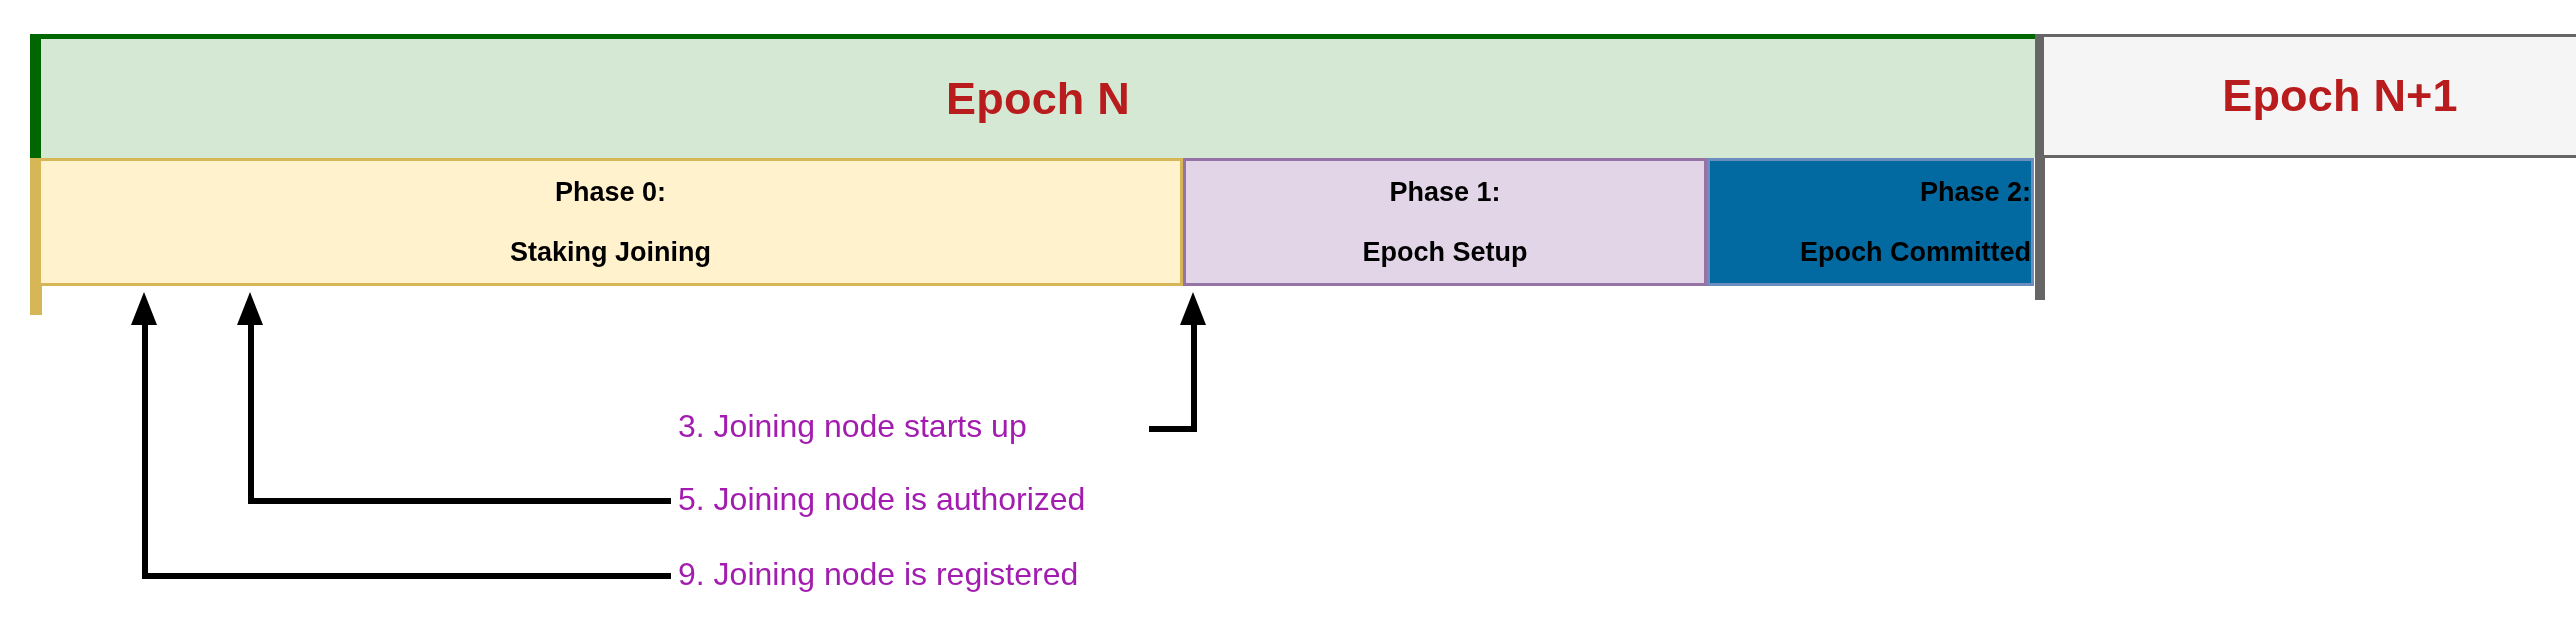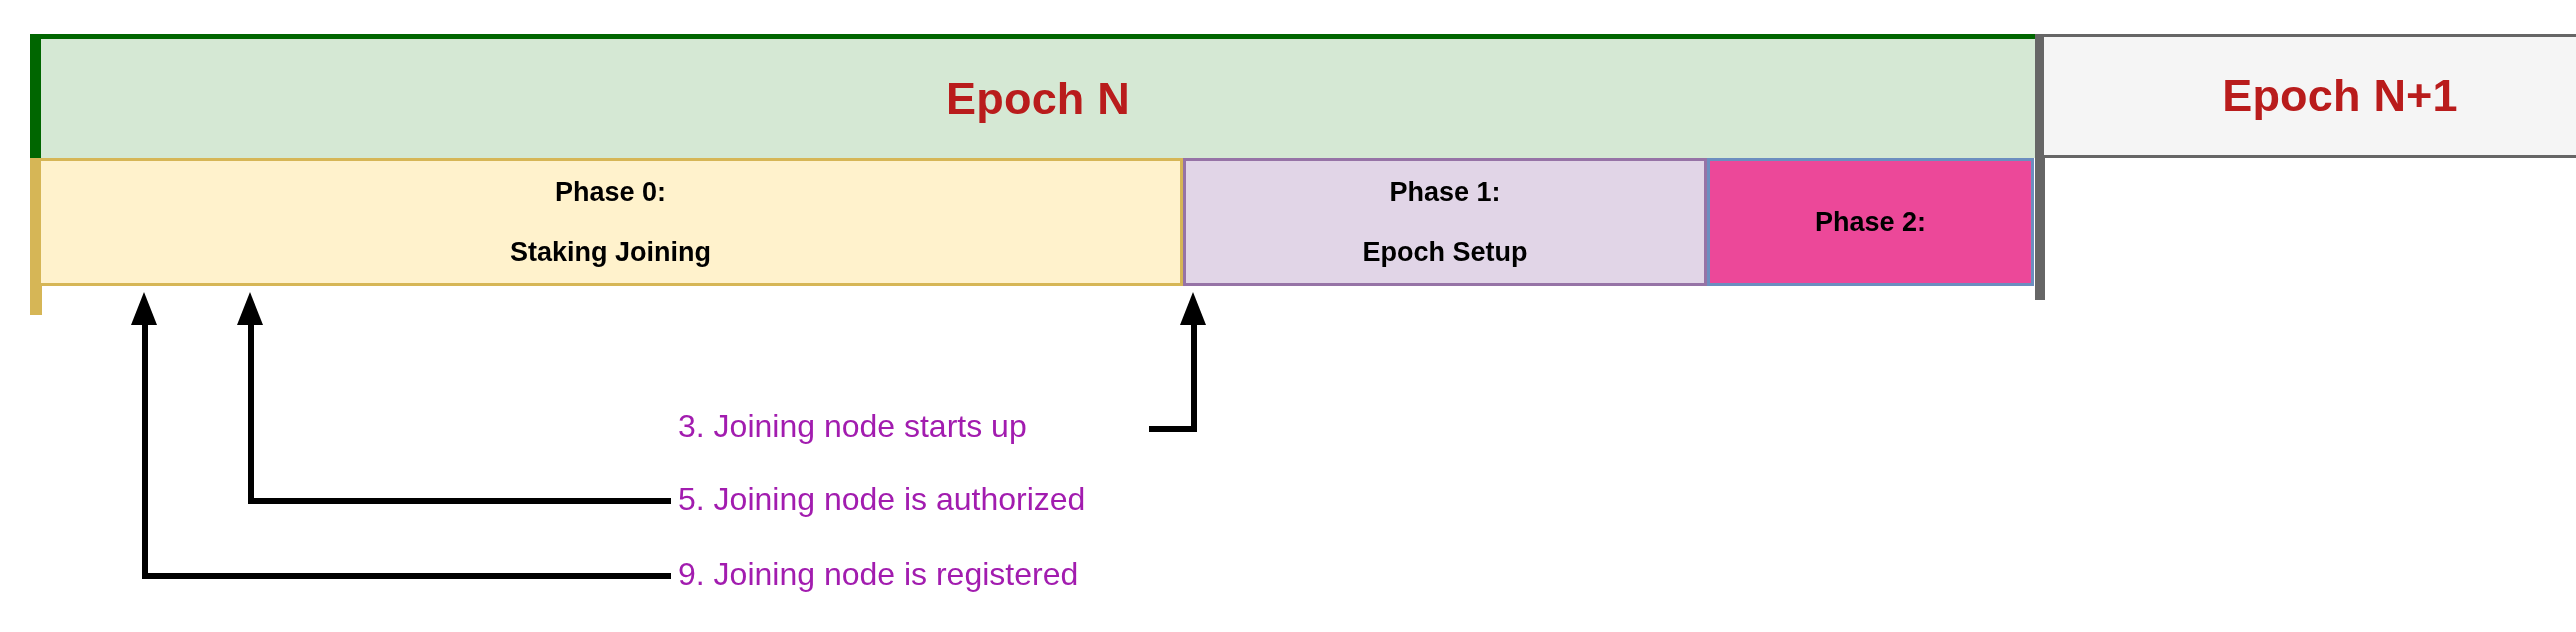--- a/index.html
+++ b/index.html
@@ -94,22 +94,23 @@
   #phase-1 {
     left: 1183px;
     width: 524px;
     background: #E1D5E7;
     border: 3.9px solid #9673A6;
     text-align: right;
   }
   #phase-2 {
     left: 1707px;
     width: 327px;
-    background: #ec4899;
+    background: #0369a1;
     border: 3.9px solid #6C8EBF;
+    align-items: flex-end;
   }
   #phase-2 .phase-line-2 {
     
     margin-left: -1.6px;
   }
   
   #phase-start-bar {
     position: absolute;
     left: 30px;
     top: 158px;
@@ -187,20 +188,21 @@
     <span class="phase-line-2">Staking Joining</span>
   </div>
 
   <div class="phase-box" id="phase-1">
     <span class="phase-line-1">Phase 1:</span>
     <span class="phase-line-2">Epoch Setup</span>
   </div>
 
   <div class="phase-box" id="phase-2">
     <span class="phase-line-1">Phase 2:</span>
+    <span class="phase-line-2">Epoch Committed</span>
   </div>
 
   <div class="arrowhead" id="c1-arrow"></div>
   <div class="vline" id="c1-vline"></div>
   <div class="hline" id="c1-hline"></div>
   <div class="callout-label" id="c1-label">9. Joining node is registered</div>
 
   <div class="arrowhead" id="c2-arrow"></div>
   <div class="vline" id="c2-vline"></div>
   <div class="hline" id="c2-hline"></div>

